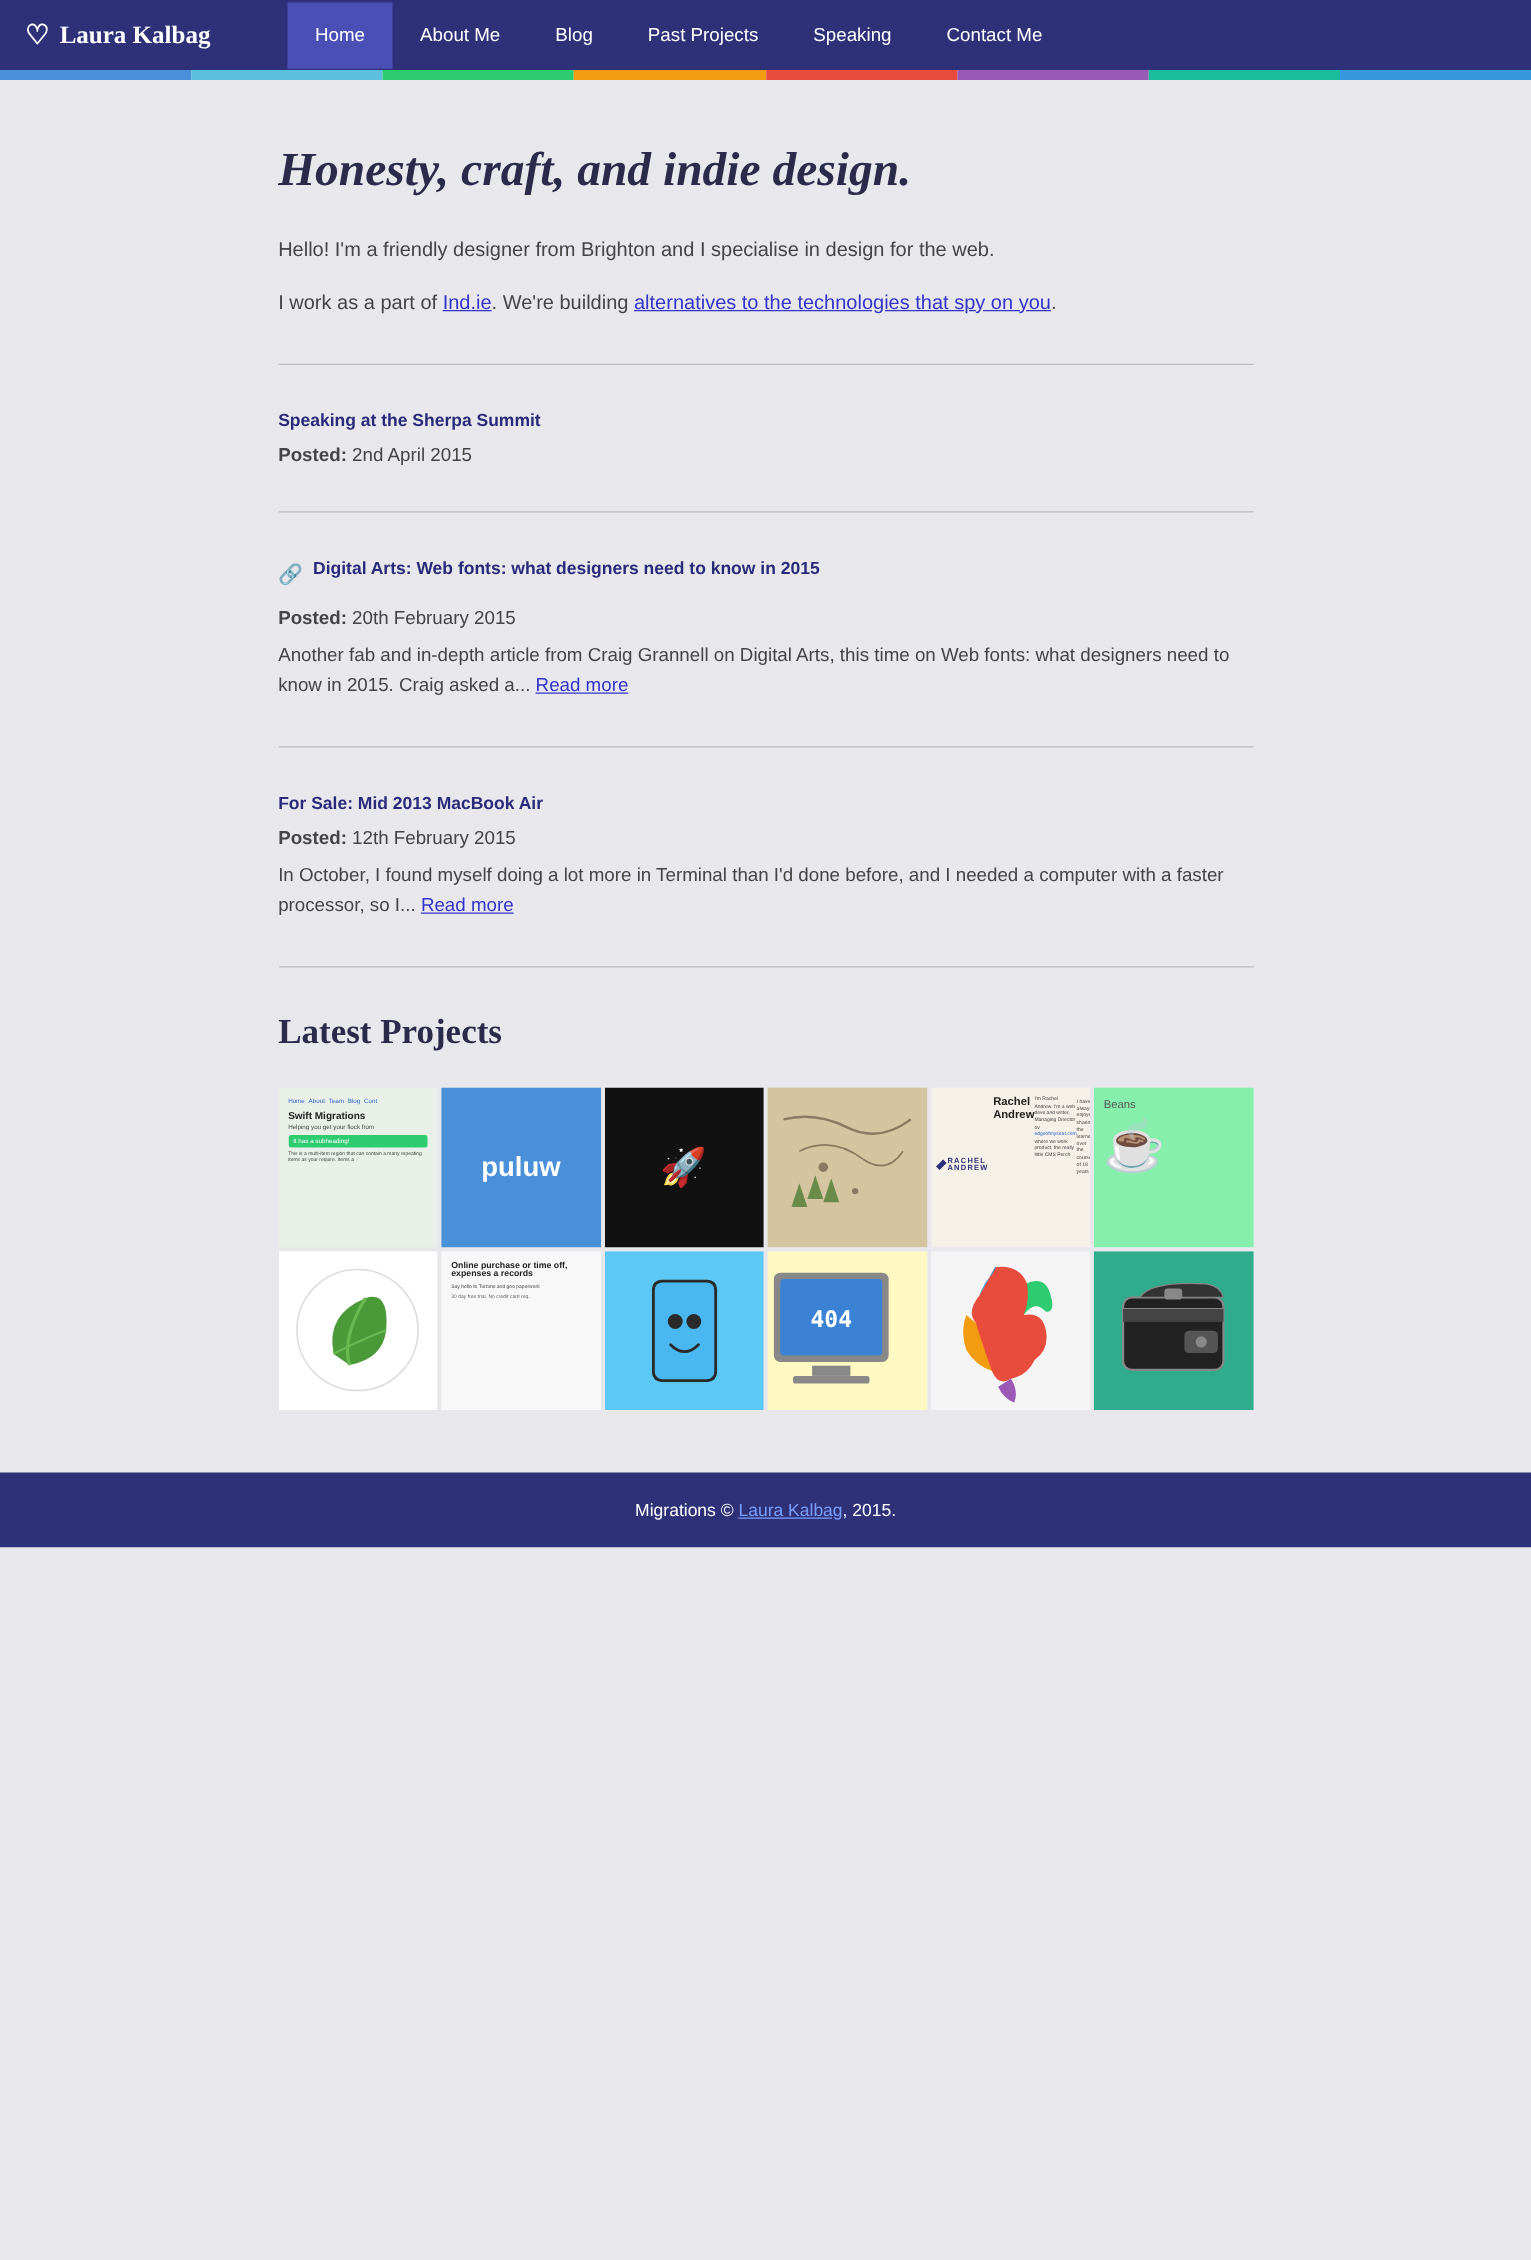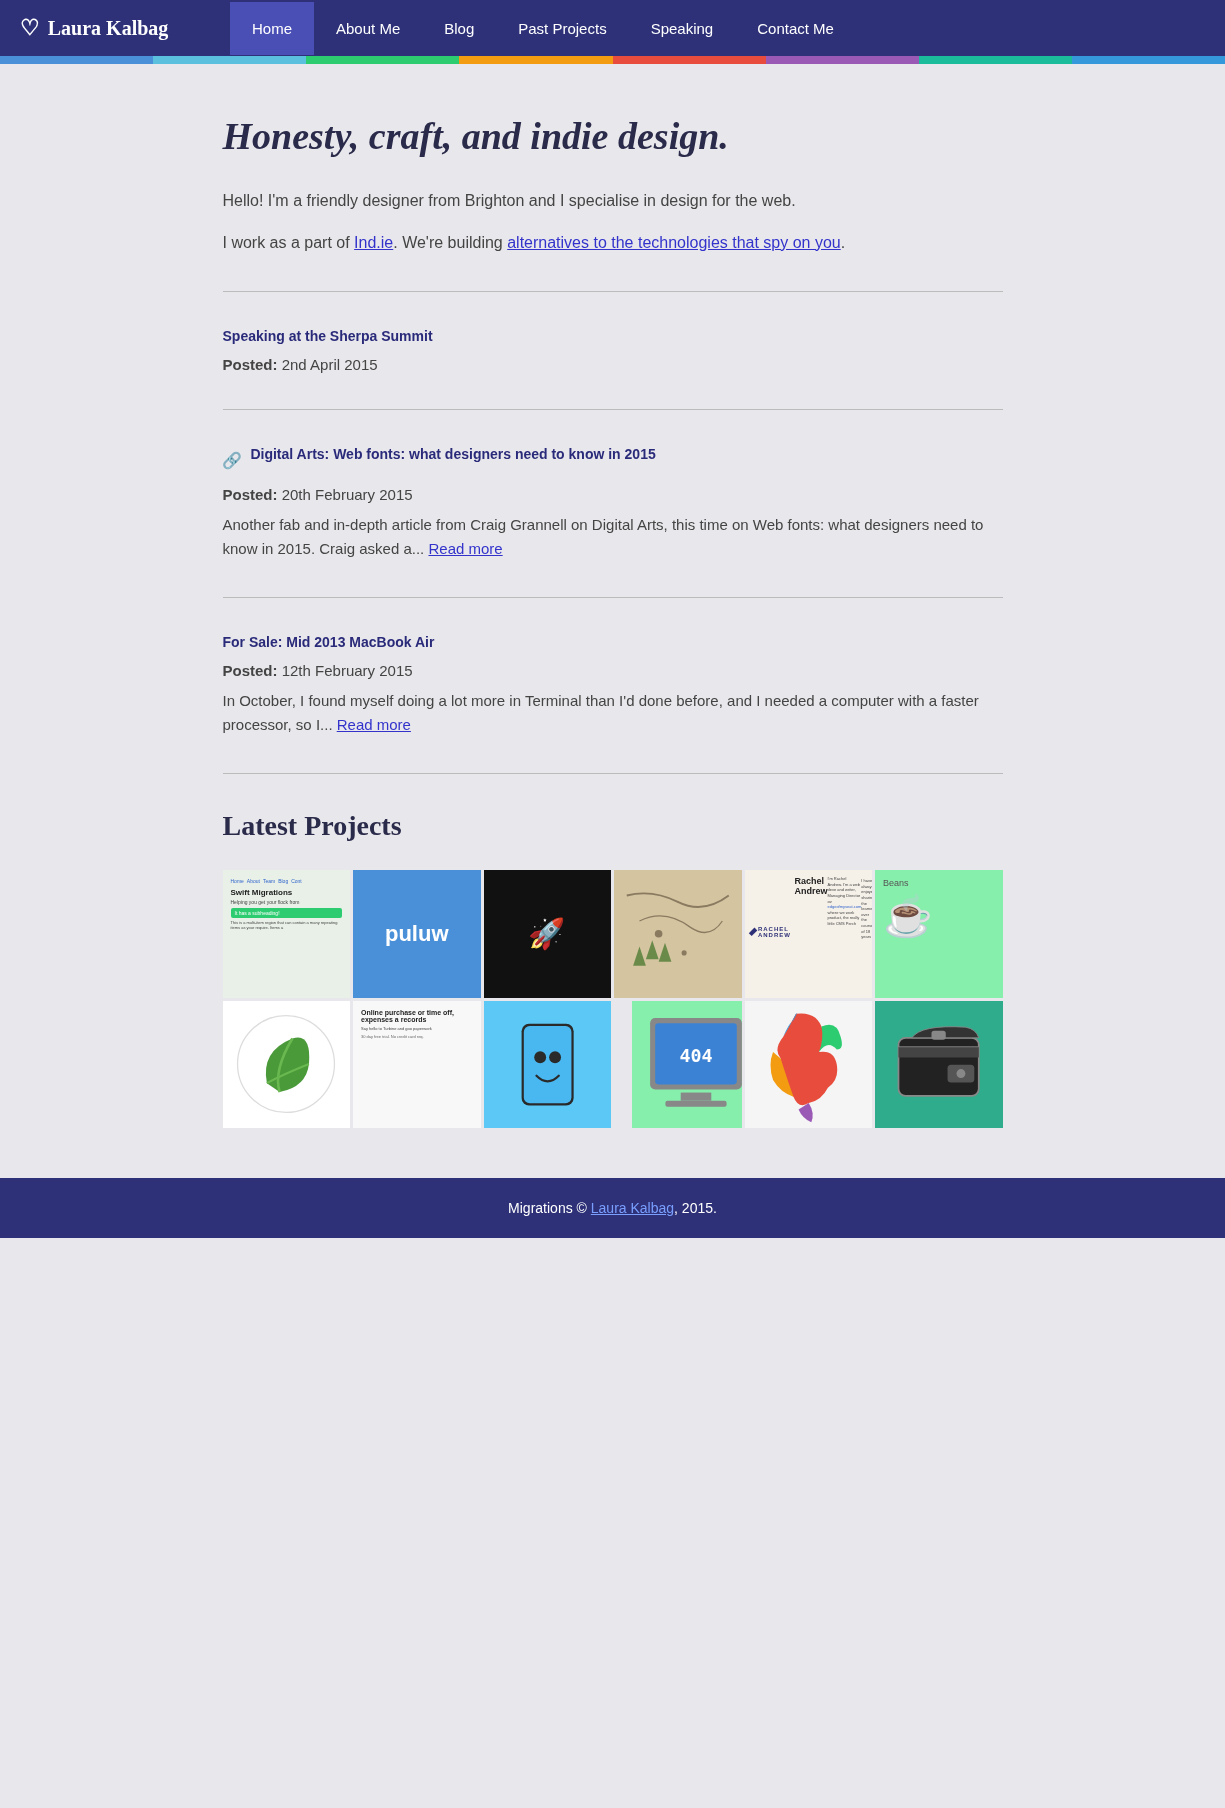--- a/index.html
+++ b/index.html
@@ -188,21 +188,21 @@
     .thumb-beans { background: #86efac; display: flex; flex-direction: column; align-items: flex-start; padding: 8px; }
     .thumb-beans .t-beans-label { font-size: 9px; color: #555; font-family: Arial; margin-bottom: 5px; }
 
     .thumb-turbine { background: #f8f8f8; display: flex; flex-direction: column; padding: 8px; }
     .thumb-turbine .t-turb-title { font-size: 7px; font-weight: bold; color: #222; font-family: Arial; margin-bottom: 3px; }
     .thumb-turbine .t-turb-body { font-size: 4px; color: #444; font-family: Arial; line-height: 1.4; }
     .thumb-turbine .t-turb-trial { font-size: 4px; color: #666; font-family: Arial; margin-top: 3px; }
 
     .thumb-friendly { background: #5bc8f5; display: flex; align-items: center; justify-content: center; }
 
-    .thumb-404 { background: #86efac; display: flex; align-items: center; justify-content: center; flex-direction: column; margin-left: 18px; }
+    .thumb-404 { background: #fef9c3; display: flex; justify-content: center; flex-direction: column; }
 
     .thumb-ukmap { background: #f5f5f5; display: flex; align-items: center; justify-content: center; }
 
     .thumb-wallet { background: #2eac8c; display: flex; align-items: center; justify-content: center; }
 
     .thumb-leaf { background: white; display: flex; align-items: center; justify-content: center; }
 
     
     footer {
       background: #2e3178;

